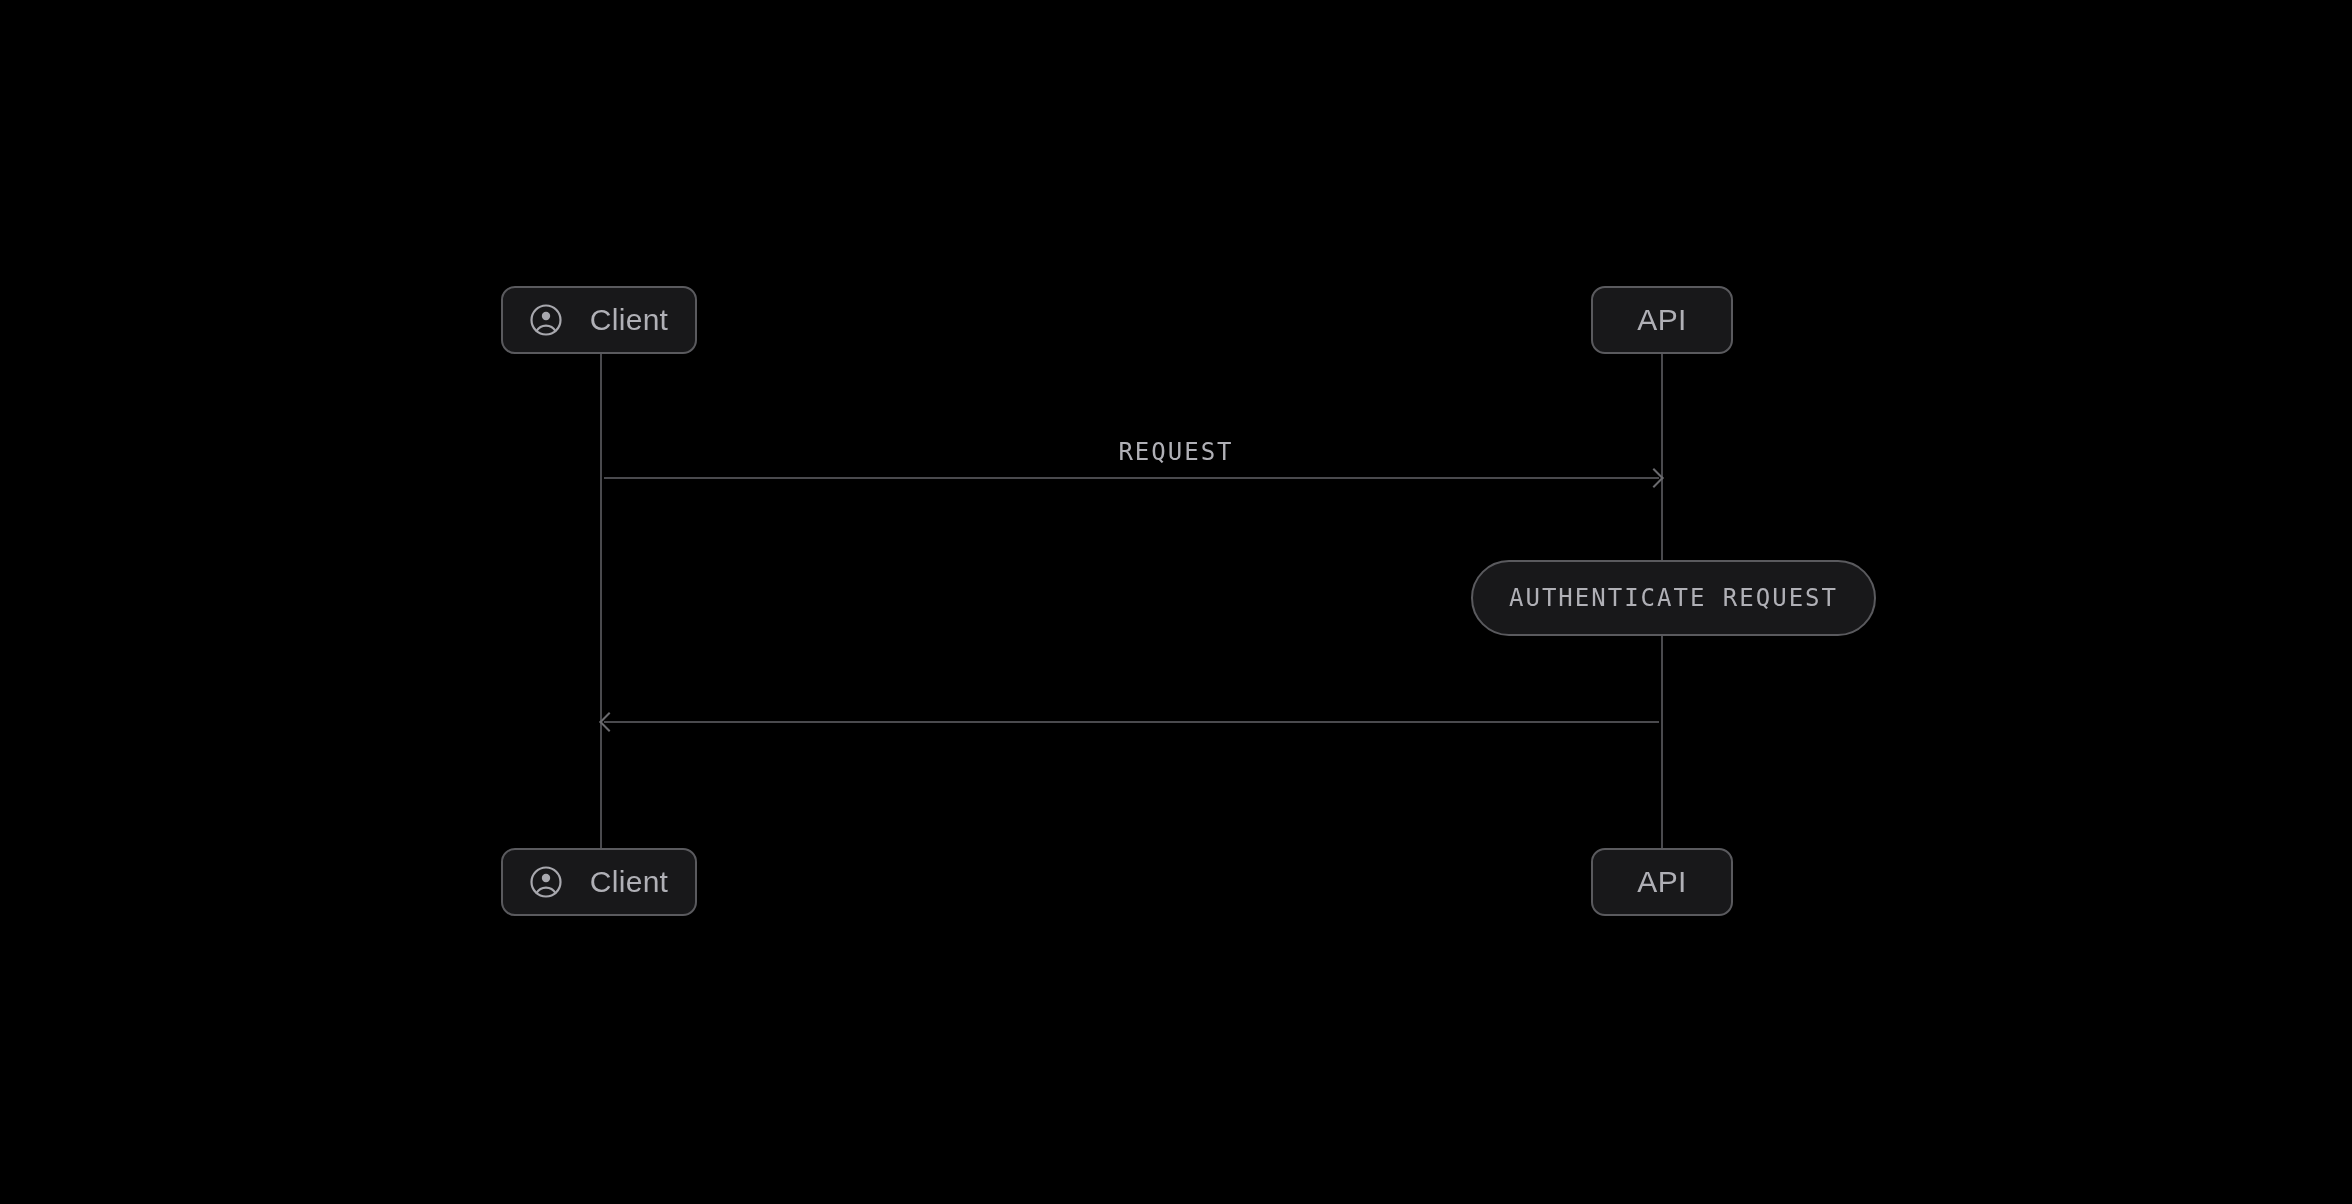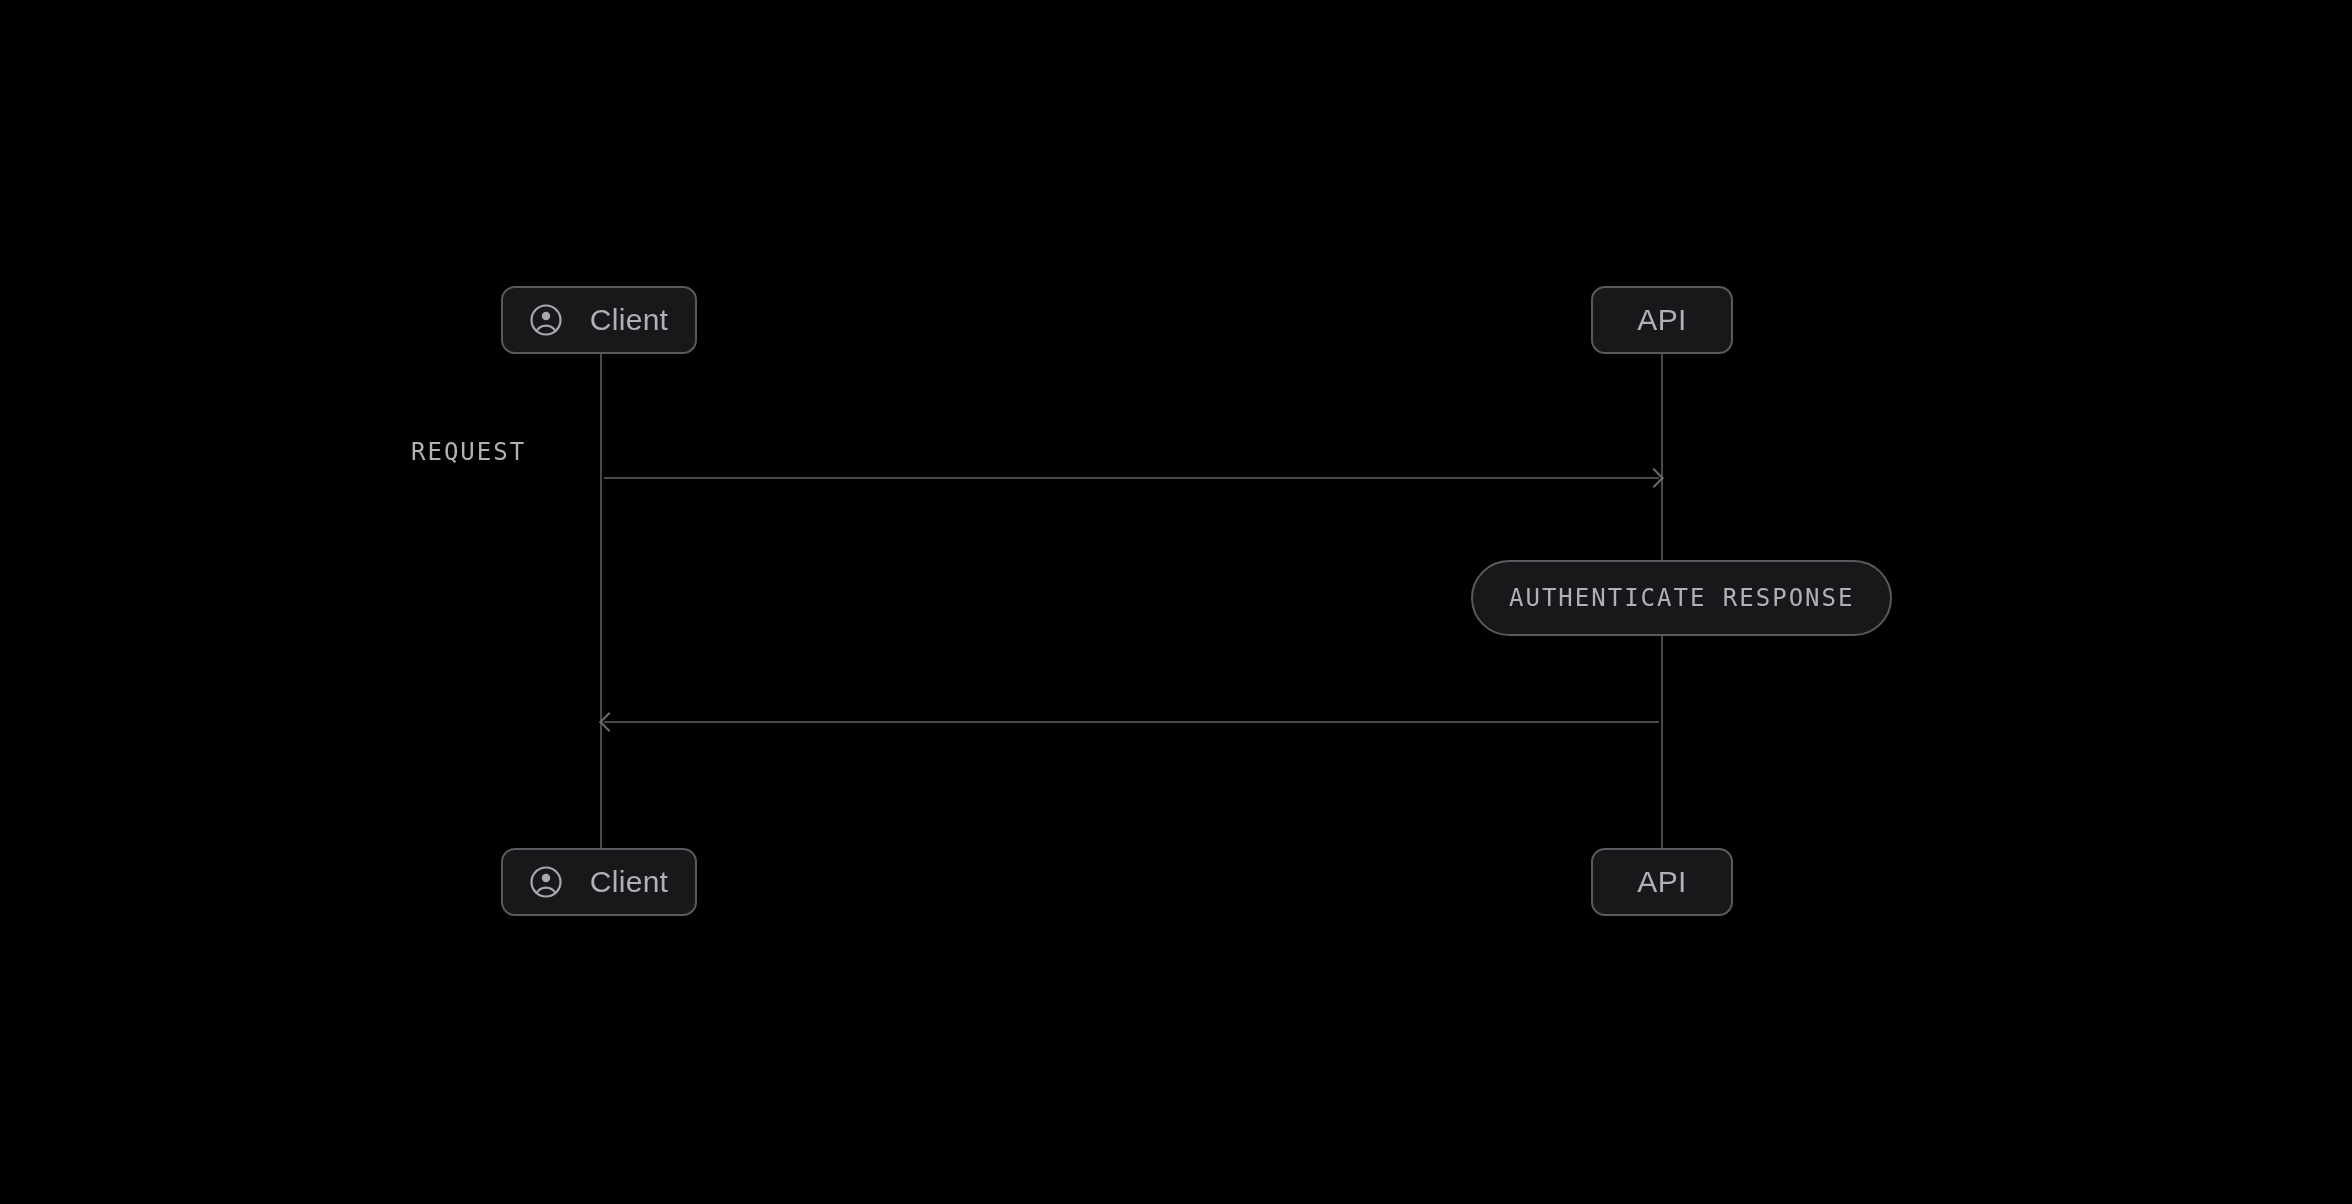--- a/index.html
+++ b/index.html
@@ -83,21 +83,21 @@
     }
     .arrow.response .arrow-head {
       left: -2px;
       top: -6px;
       transform: rotate(-135deg);
     }
     .arrow-label {
       position: absolute;
       left: 0;
       right: 0;
-      text-align: left;
+      text-align: center;
       color: #b0b0b6;
       font-size: 24px;
       letter-spacing: 2px;
       font-family: ui-monospace, 'SF Mono', Menlo, Monaco, Consolas, monospace;
     }
     .arrow-label.request  { top: 228px; }
     .arrow-label.response { top: 470px; }
     .pill {
       position: absolute;
       background: #18181a;
@@ -132,21 +132,21 @@
 
   <div class="node api-top">
     <span>API</span>
   </div>
 
   <div class="arrow-label request">REQUEST</div>
   <div class="arrow request">
     <div class="arrow-head"></div>
   </div>
 
-  <div class="pill">AUTHENTICATE RESPONSE</div>
+  <div class="pill">AUTHENTICATE REQUEST</div>
 
   <div class="arrow response">
     <div class="arrow-head"></div>
   </div>
 
   <div class="node client-bottom">
     <svg class="icon-user" viewBox="0 0 32 32">
       <circle cx="16" cy="16" r="14.5"></circle>
       <circle class="head" cx="16" cy="12" r="4.2"></circle>
       <path d="M6.5 27 a11 11 0 0 1 19 0" stroke-linecap="round"></path>

